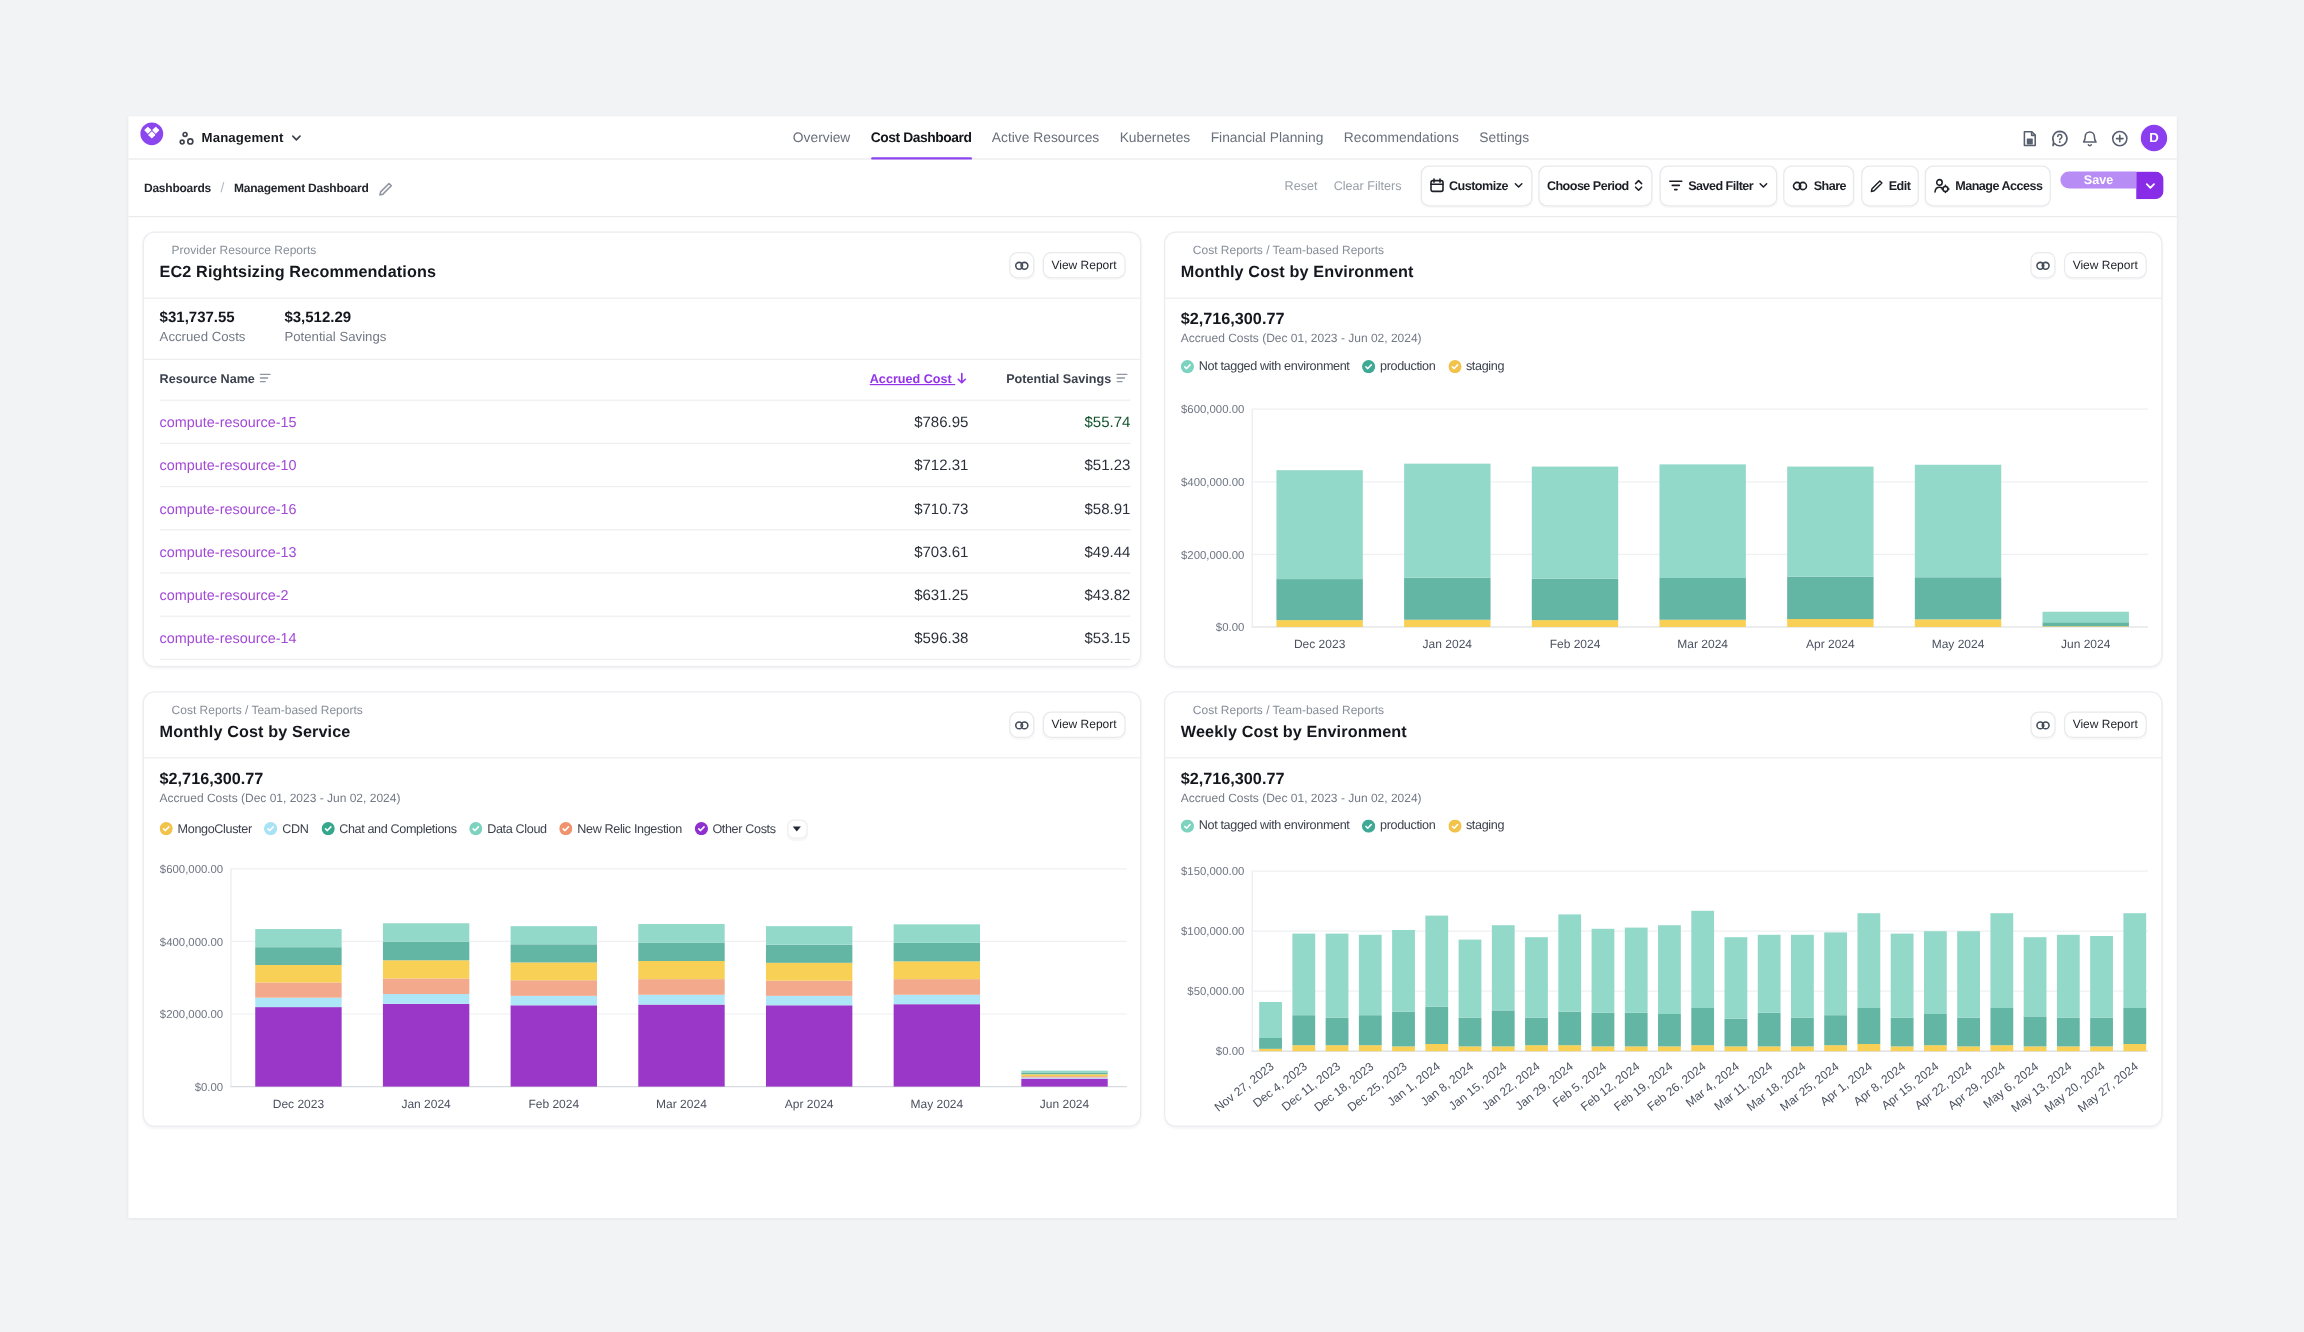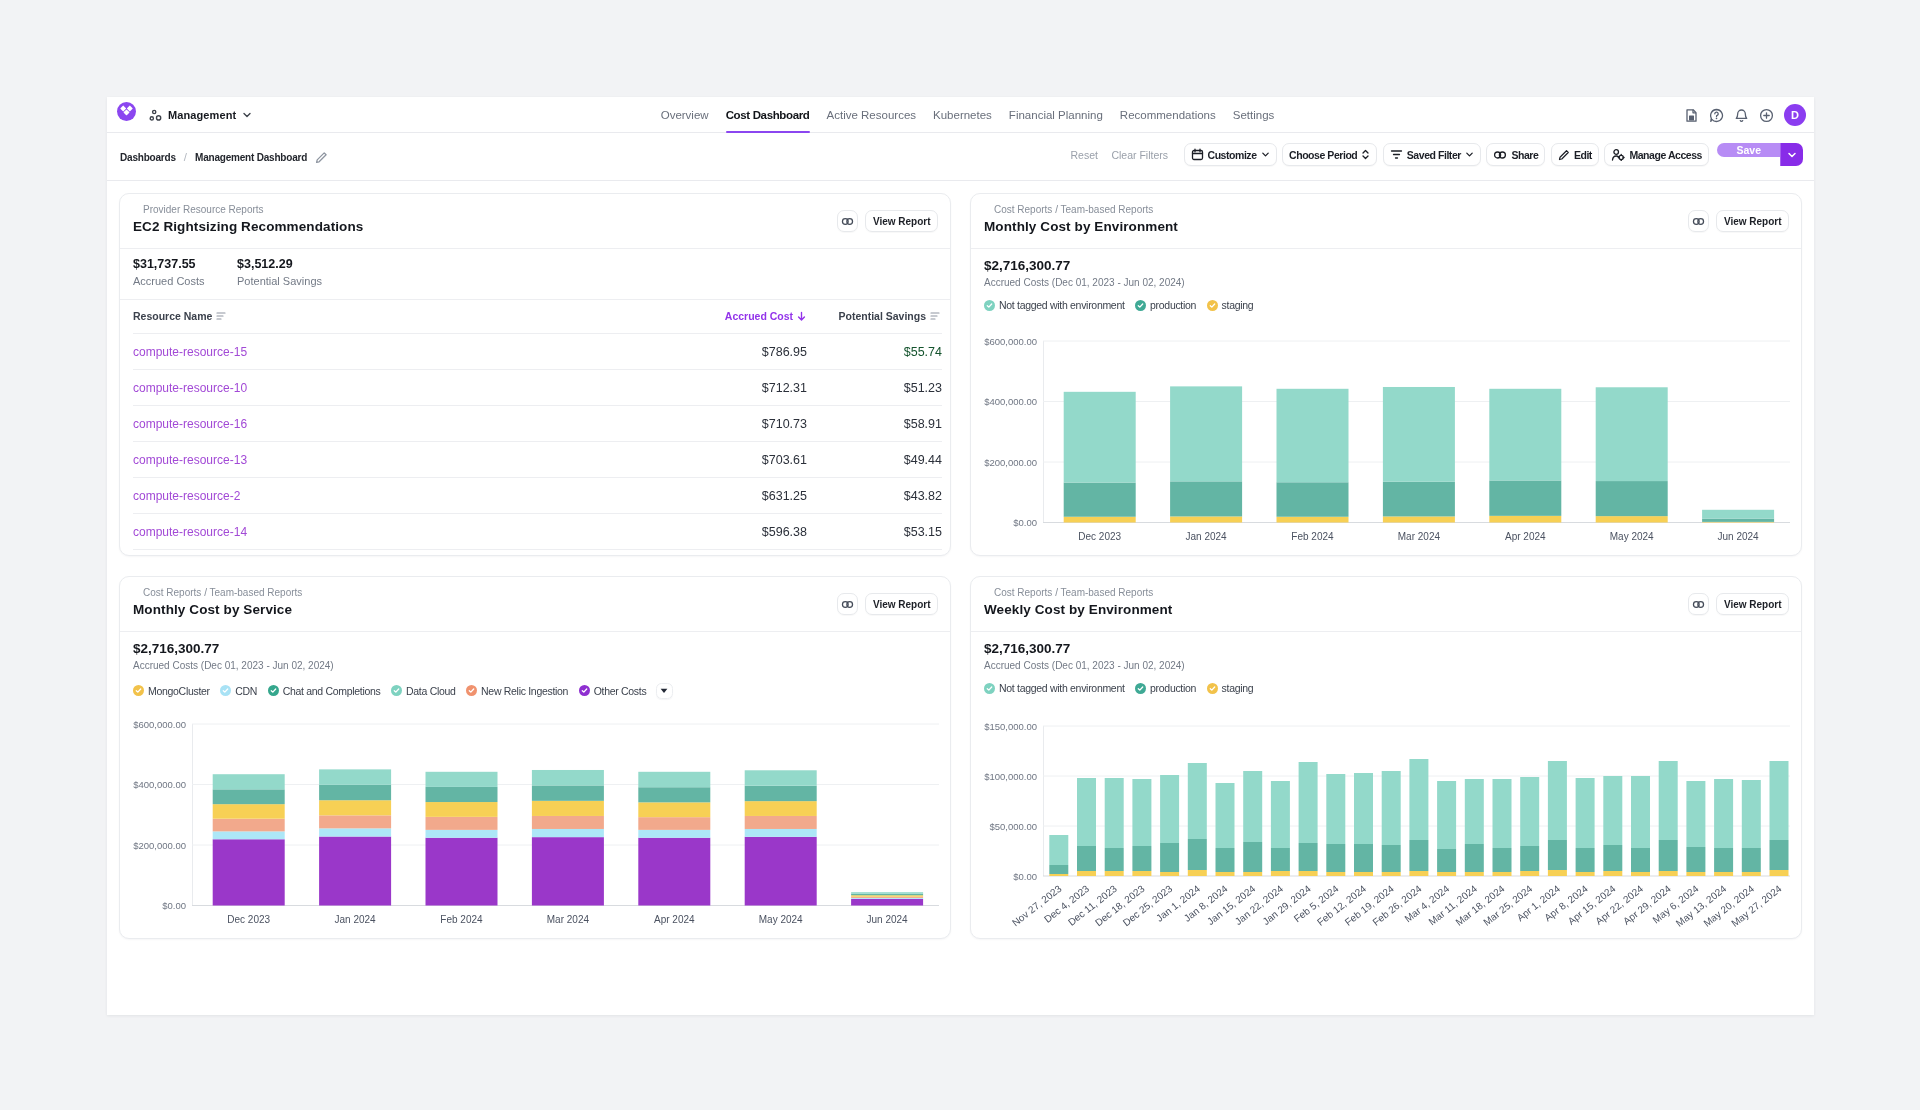--- a/index.html
+++ b/index.html
@@ -15,32 +15,32 @@
 .nav a.act:after { content:""; position:absolute; left:0; right:0; bottom:0; height:2.5px; background:#8b46f0; border-radius:2px; }
 .topicons { position:absolute; right:0; top:0; height:36px; display:flex; align-items:center; }
 .ticon { width:25px; display:flex; justify-content:center; color:#586070; }
 .avatar { width:22px; height:22px; border-radius:50%; background:#8b3df0; color:#fff; font-size:11px; font-weight:700; display:flex; align-items:center; justify-content:center; margin-left:5px; margin-right:8px; }
 .crumbrow { position:absolute; left:0; top:36px; width:100%; height:48px; border-bottom:1px solid #e9eaee; }
 .crumbs { position:absolute; left:13px; top:0; height:48px; display:flex; align-items:center; gap:8px; }
 .crumbs .c1 { font-size:10px; font-weight:700; color:#23262d; letter-spacing:-0.2px; }
 .crumbs .sep { font-size:11.5px; color:#b3b8c0; }
 .toolbar { position:absolute; right:11px; top:0; height:48px; display:flex; align-items:center; gap:5.5px; margin-top:-2.5px; }
 .tlink { font-size:10.5px; color:#9aa0aa; margin-right:8px; }
-.btn { height:22.5px; background:#fff; border:1px solid #e7e9ec; border-radius:7px; display:flex; align-items:center; gap:4px; padding:5px 6px; font-size:10.5px; letter-spacing:-0.45px; font-weight:700; color:#1c1f26; box-shadow:0 1px 1px rgba(16,24,40,.03); }
+.btn { height:22.5px; background:#fff; border:1px solid #e7e9ec; border-radius:7px; display:flex; align-items:center; gap:4px; padding:16px 6px; font-size:10.5px; letter-spacing:-0.45px; font-weight:700; color:#1c1f26; box-shadow:0 1px 1px rgba(16,24,40,.03); }
 .btn svg { flex:0 0 auto; }
 .savegrp { display:flex; margin-left:3px; }
 .saveL { height:14px; background:#b78cf5; color:#fff; font-size:10.5px; font-weight:700; display:flex; align-items:center; padding:0 19px; border-radius:7px 0 0 7px; }
 .saveR { height:22.5px; width:23px; background:#882ce8; display:flex; align-items:center; justify-content:center; border-radius:0 7px 7px 0; border-left:1px solid rgba(255,255,255,.25); }
 .card { position:absolute; background:#fff; border:1px solid #eaecef; border-radius:10px; box-shadow:0 1px 2px rgba(16,24,40,.04); }
 .chead { position:absolute; left:13px; top:10px; }
 .chead .bc { font-size:10px; color:#878e99; margin-bottom:4px;padding-left:10px; }
 .chead .ti { font-size:13.5px; font-weight:700; color:#14171d; letter-spacing:.1px; }
 .cbtns { position:absolute; right:12px; top:16px; display:flex; gap:7px; }
 .linkbtn { width:21px; height:22px; border:1px solid #e7e9ec; border-radius:7px; display:flex; align-items:center; justify-content:center; color:#454c59; box-shadow:0 1px 1px rgba(16,24,40,.03); }
-.vrbtn { height:22px; border:1px solid #e7e9ec; border-radius:7px; display:flex; align-items:center; padding:0 6.5px; font-size:10px; font-weight:700; color:#1c1f26; box-shadow:0 1px 1px rgba(16,24,40,.03); }
+.vrbtn { height:22px; border:1px solid #e7e9ec; border-radius:7px; display:flex; align-items:center; padding:0 6.5px; font-size:10px; font-weight:400; color:#1c1f26; box-shadow:0 1px 1px rgba(16,24,40,.03); }
 .cdiv { position:absolute; left:0; top:54px; width:100%; border-top:1px solid #edeef1; }
 .amount { position:absolute; left:13px; top:64px; font-size:13.5px; font-weight:700; color:#14171d; }
 .adates { position:absolute; left:13px; top:83px; font-size:10px; color:#737a86; }
 .legend { position:absolute; left:13px; top:105px; display:flex; align-items:center; gap:10.5px; }
 .litem { display:flex; align-items:center; gap:4px; font-size:10.5px; letter-spacing:-0.3px; color:#3c424d; }
 .ldrop { width:17px; height:16px; border:1px solid #eceef1; border-radius:5.5px; display:flex; align-items:center; justify-content:center; margin-left:-1px; margin-top:1px; box-shadow:0 1px 1px rgba(16,24,40,.04); }
 text { font-family:"Liberation Sans", sans-serif; }
 </style>
 </head>
 <body>
@@ -198,21 +198,21 @@
     <div style="position:absolute;left:117px;top:63px;">
       <div style="font-size:12.5px;font-weight:700;color:#14171d;">$3,512.29</div>
       <div style="font-size:11px;color:#737a86;margin-top:4px;">Potential Savings</div>
     </div>
     <div style="position:absolute;left:0;top:105px;width:100%;border-top:1px solid #edeef1;"></div>
     <div id="tbl" style="position:absolute;left:13px;top:105px;width:809px;">
         <div style="display:flex;align-items:center;height:35px;border-bottom:1px solid #edeef1;font-size:10.5px;font-weight:700;color:#3c424d;">
           <div style="flex:1;">Resource Name<svg width="12" height="10" viewBox="0 0 12 10" style="vertical-align:-1px;margin-left:4px;">
               <path d="M1 2h8M1 5h6M1 8h4" stroke="#8f96a1" stroke-width="1.2" stroke-linecap="round" fill="none"></path>
             </svg></div>
-          <div style="width:185px;text-align:right;color:#9333ea;">Accrued Cost <svg width="11" height="11" viewBox="0 0 12 12" style="vertical-align:-2px;">
+          <div style="width:185px;text-align:right;color:#9333ea;text-decoration:underline;">Accrued Cost <svg width="11" height="11" viewBox="0 0 12 12" style="vertical-align:-2px;">
               <path d="M6 1.5v8M2.8 6.6 6 9.8 9.2 6.6" stroke="#9333ea" stroke-width="1.5" fill="none" stroke-linecap="round" stroke-linejoin="round"></path>
             </svg></div>
           <div style="width:135px;text-align:right;">Potential Savings<svg width="12" height="10" viewBox="0 0 12 10" style="vertical-align:-1px;margin-left:4px;">
               <path d="M1 2h8M1 5h6M1 8h4" stroke="#8f96a1" stroke-width="1.2" stroke-linecap="round" fill="none"></path>
             </svg></div>
         </div>
         <div style="display:flex;align-items:center;height:36px;border-bottom:1px solid #edeef1;font-size:12.5px;">
           <div style="flex:1;color:#a249d6;font-size:12px;">compute-resource-15</div>
           <div style="width:185px;text-align:right;color:#2b303a;">$786.95</div>
           <div style="width:135px;text-align:right;color:#14532d;">$55.74</div>

